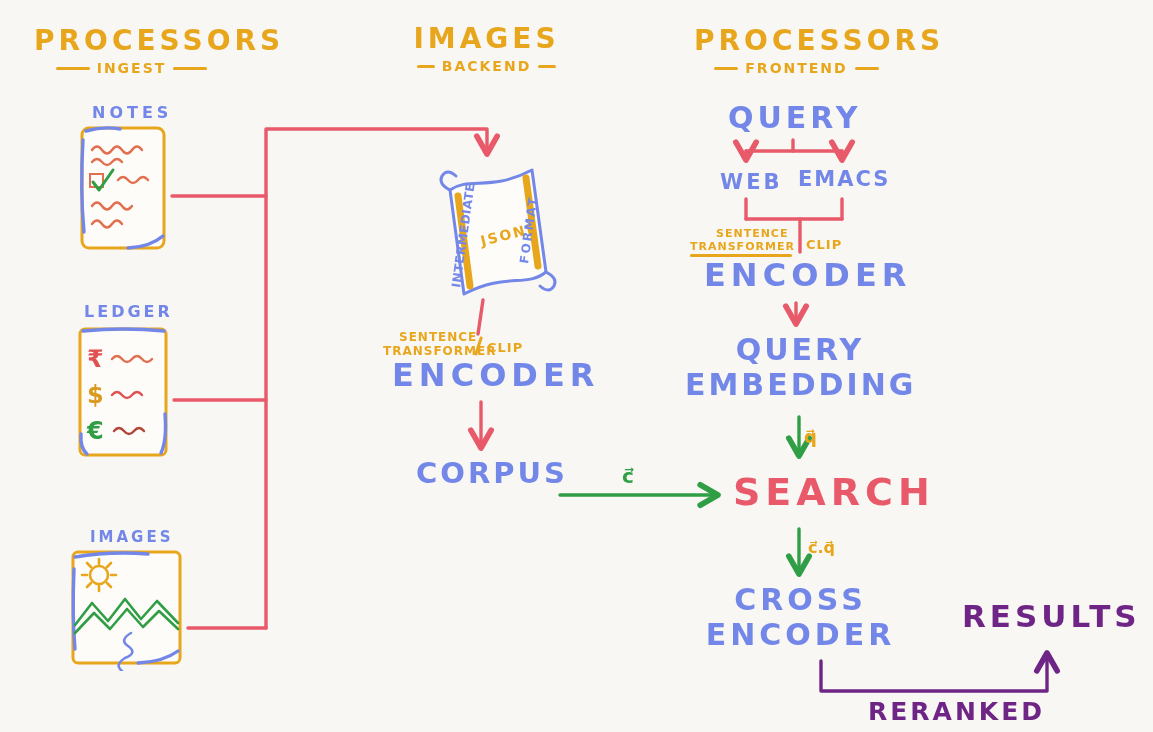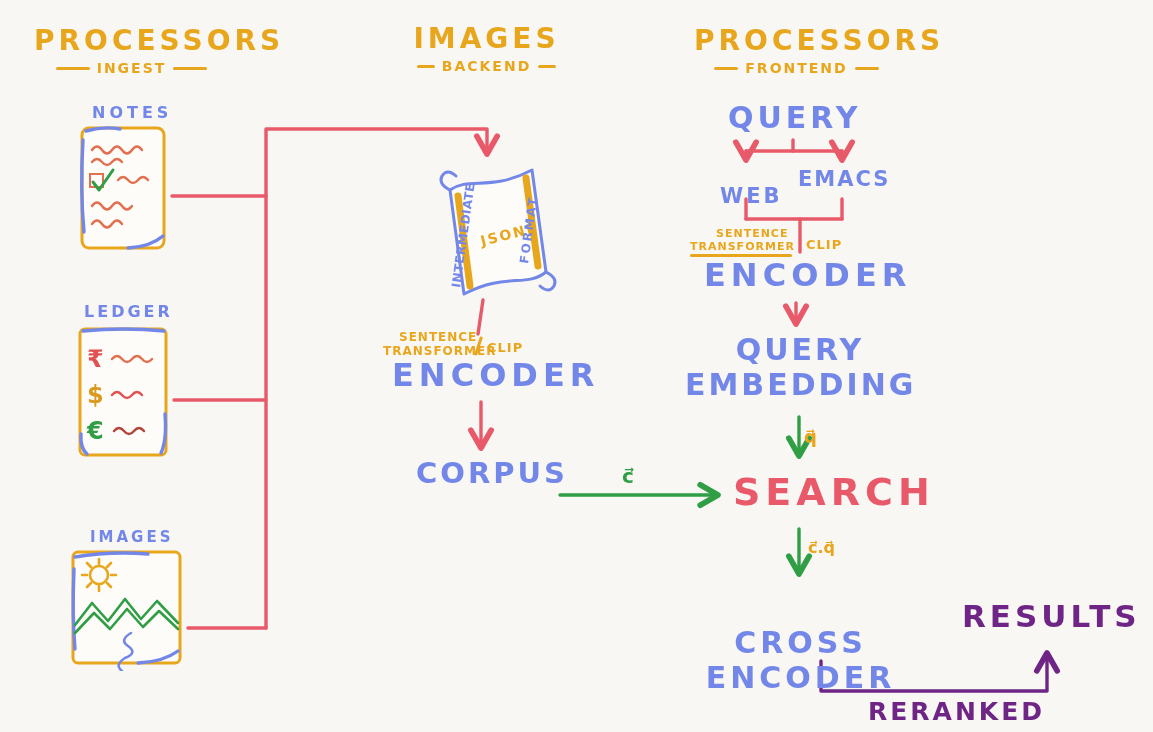--- a/index.html
+++ b/index.html
@@ -165,42 +165,42 @@
   <div class="abs node blue" style="left:392px;top:356px;font-size:32px;letter-spacing:5px;">ENCODER</div>
 
   <div class="abs center" style="left:372px;top:457px;width:240px;line-height:1.17;">
     <div class="node blue" style="font-size:29px;letter-spacing:3px;">CORPUS</div>
   </div>
 
   <div class="abs node green" style="left:622px;top:464px;font-size:20px;">c⃗</div>
 
   <div class="abs node blue" style="left:728px;top:100px;font-size:30px;letter-spacing:4px;">QUERY</div>
 
-  <div class="abs node blue" style="left:720px;top:184px;font-size:21px;letter-spacing:3px;">WEB</div>
+  <div class="abs node blue" style="left:720px;top:170px;font-size:21px;letter-spacing:3px;">WEB</div>
   <div class="abs node blue" style="left:798px;top:167px;font-size:21px;letter-spacing:2px;">EMACS</div>
 
   <div class="abs node yellow" style="left:716px;top:227px;font-size:11px;letter-spacing:1px;">SENTENCE</div>
   <div class="abs node yellow" style="left:690px;top:240px;font-size:11px;letter-spacing:1px;">TRANSFORMER</div>
   <div class="abs mark" style="left:690px;top:254px;width:102px;height:2.5px;"></div>
   <div class="abs node yellow" style="left:806px;top:237px;font-size:13px;letter-spacing:1px;">CLIP</div>
 
   <div class="abs node blue" style="left:704px;top:256px;font-size:32px;letter-spacing:5px;">ENCODER</div>
 
   <div class="abs center" style="left:685px;top:332px;width:230px;line-height:1.17;">
     <div class="node blue" style="font-size:30px;letter-spacing:3px;">QUERY</div>
     <div class="node blue" style="font-size:30px;letter-spacing:3px;">EMBEDDING</div>
   </div>
 
   <div class="abs node yellow" style="left:804px;top:426px;font-size:18px;">q⃗</div>
 
   <div class="abs node" style="left:733px;top:470px;font-size:38px;letter-spacing:5px;color:#e8596a;">SEARCH</div>
 
   <div class="abs node yellow" style="left:808px;top:538px;font-size:16px;">c⃗.q⃗</div>
 
-  <div class="abs center" style="left:688px;top:582px;width:225px;line-height:1.17;margin-top:43px;">
+  <div class="abs center" style="left:688px;top:582px;width:225px;line-height:1.17;">
     <div class="node blue" style="font-size:30px;letter-spacing:4px;">CROSS</div>
     <div class="node blue" style="font-size:30px;letter-spacing:4px;">ENCODER</div>
   </div>
 
   <div class="abs node purple" style="left:962px;top:598px;font-size:31px;letter-spacing:4px;">RESULTS</div>
   <div class="abs node purple" style="left:868px;top:697px;font-size:25px;letter-spacing:3px;">RERANKED</div>
 
 </div>
 
 </body></html>

